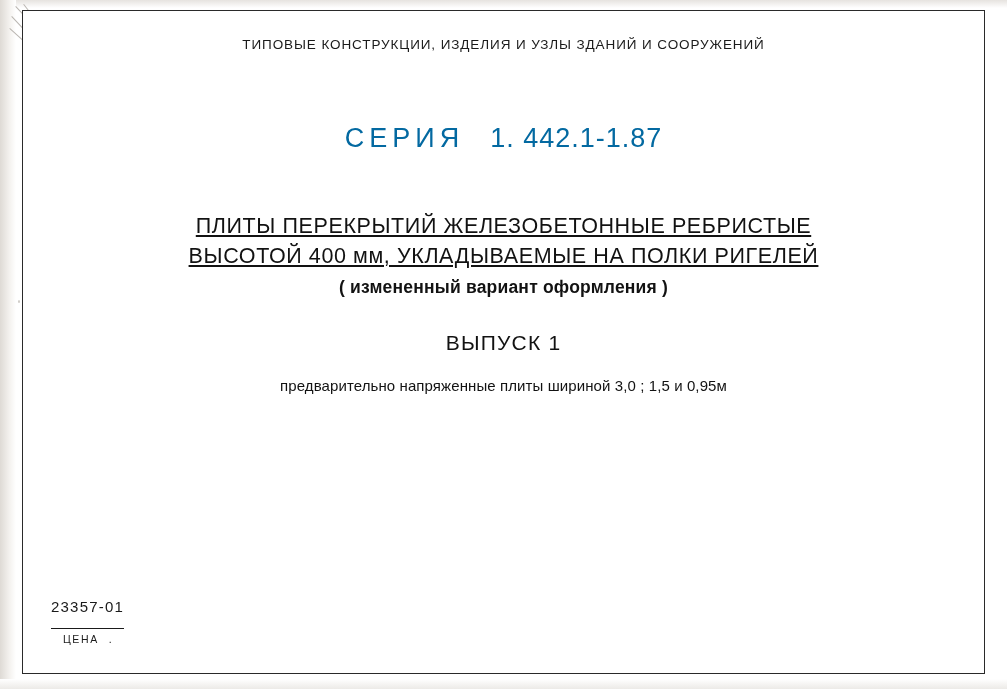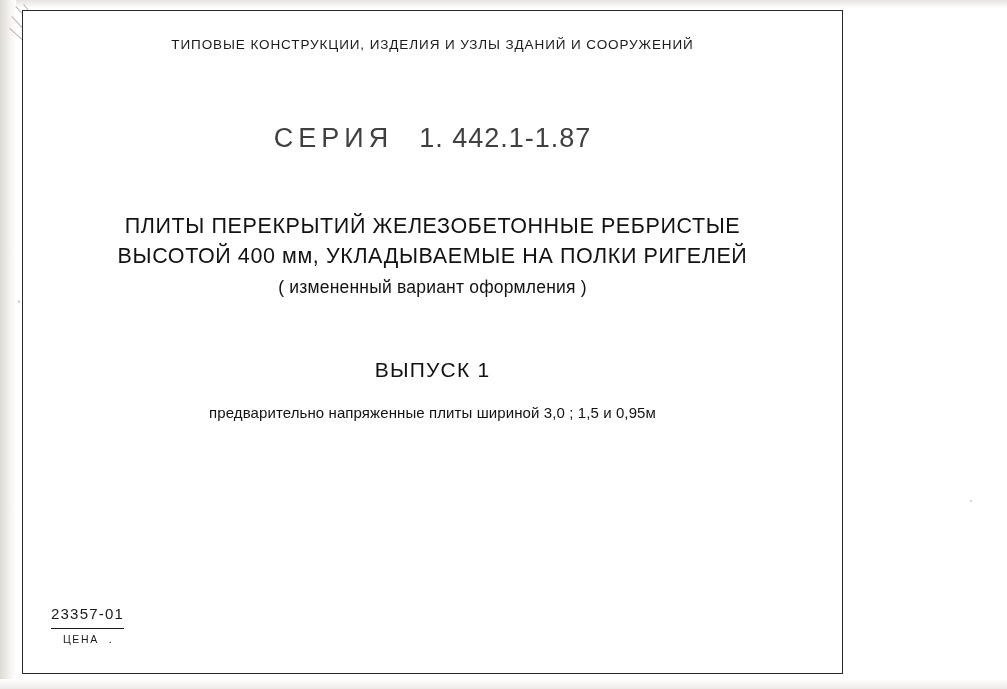--- a/index.html
+++ b/index.html
@@ -45,21 +45,21 @@
   .corner-fold .l {
     position: absolute;
     background: #b9b5b0;
     transform-origin: 0 0;
   }
   
   .frame {
     position: absolute;
     left: 22px;
     top: 10px;
-    width: 821px;
+    width: 963px;
     height: 664px;
     border: 1.5px solid #2a2a2a;
     box-sizing: border-box;
     background: #ffffff;
   }
   .frame-inner {
     position: absolute;
     left: 0; top: 0; right: 0; bottom: 0;
     box-sizing: border-box;
   }
@@ -75,21 +75,21 @@
     font-family: "Liberation Sans", sans-serif;
   }
   .series-line {
     position: absolute;
     top: 112px;
     left: 0;
     width: 100%;
     text-align: center;
     font-size: 27px;
     letter-spacing: 1.5px;
-    color: #404040;
+    color: #0369a1;
   }
   .series-line .word {
     letter-spacing: 5px;
   }
   .series-line .num {
     margin-left: 26px;
     letter-spacing: 1px;
   }
   .title-block {
     position: absolute;
@@ -97,29 +97,31 @@
     left: 0;
     width: 100%;
     text-align: center;
     color: #121212;
   }
   .title-line {
     font-size: 21.5px;
     letter-spacing: 0.6px;
     line-height: 30px;
     white-space: nowrap;
+    text-decoration: underline;
   }
   .title-sub {
     font-size: 17.5px;
     letter-spacing: 0.2px;
     margin-top: 6px;
+    font-weight: bold;
   }
   .issue-block {
     position: absolute;
-    top: 347px;
+    top: 320px;
     left: 0;
     width: 100%;
     text-align: center;
     color: #121212;
   }
   .issue-title {
     font-size: 21px;
     letter-spacing: 1.2px;
   }
   .issue-desc {
@@ -141,21 +143,21 @@
     position: absolute;
     left: 28px;
     bottom: 28px;
     color: #1a1a1a;
   }
   .stamp-code {
     font-size: 15px;
     letter-spacing: 1.2px;
     border-bottom: 1.2px solid #1a1a1a;
     display: inline-block;
-    padding-bottom: 6px;
+    padding-bottom: 13px;
   }
   .stamp-price {
     font-size: 10.5px;
     letter-spacing: 1.6px;
     margin-top: 4px;
     margin-left: 12px;
   }
   .stamp-price .dot {
     margin-left: 10px;
   }

